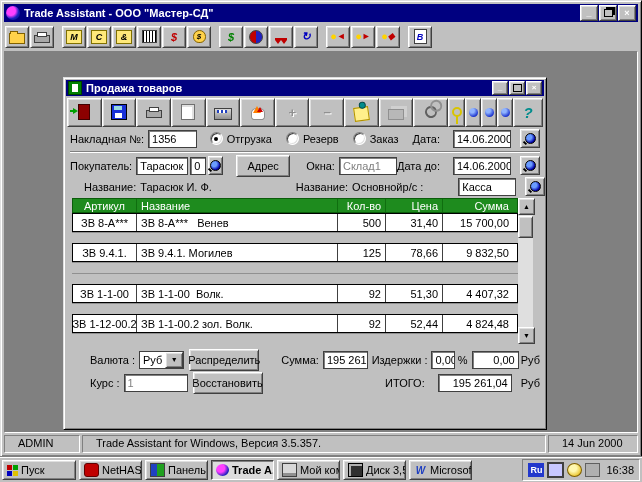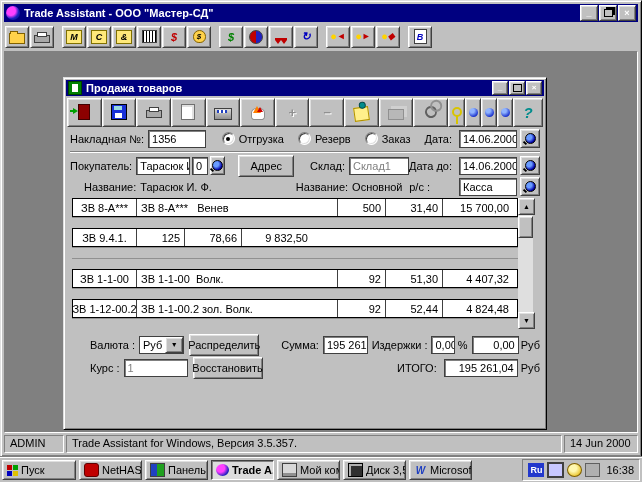--- a/index.html
+++ b/index.html
@@ -29,21 +29,21 @@
   .restore-glyph{display:block;width:7px;height:6px;border:1px solid #000;background:#c0c0c0;
      box-shadow:2px -2px 0 -0px #000}
   .menubar{height:17px;display:flex;align-items:center;padding-left:2px;flex:0 0 auto}
   .menu-item{padding:2px 7px}
   .toolbar{height:25px;display:flex;align-items:center;padding:2px 1px;flex:0 0 auto}
   .tbtn{width:22px;height:20px;margin-right:1px}
   .tgap{width:7px}
   .mdi{flex:1;background:#808080;border:1px solid;border-color:#808080 #fff #fff #808080;
        position:relative;overflow:hidden}
   .statusbar{height:18px;flex:0 0 auto;display:flex;gap:2px;padding-top:2px;align-items:stretch}
-  .spanel{padding:1px 5px;line-height:13px;white-space:nowrap;overflow:hidden}
+  .spanel{padding:1px 13px;line-height:13px;white-space:nowrap;overflow:hidden}
 
   
   .ic{display:inline-block;position:relative}
   .folder-ic{width:14px;height:9px;background:#ffd24a;border:1px solid #806000;margin-top:3px}
   .folder-ic:before{content:"";position:absolute;top:-3px;left:0;width:6px;height:2px;
       background:#ffd24a;border:1px solid #806000;border-bottom:none}
   .printer-ic{width:14px;height:6px;background:#a8a8a8;border:1px solid #404040;margin-top:4px}
   .printer-ic:before{content:"";position:absolute;top:-4px;left:2px;width:8px;height:3px;background:#fff;border:1px solid #404040}
   .tile{width:14px;height:12px;background:#ffe97a;border:1px solid #807000;font-weight:bold;
       font-size:9px;display:flex;align-items:center;justify-content:center}
@@ -102,21 +102,21 @@
   .c-toolbar{height:30px;display:flex;align-items:center;padding:1px 1px 0 1px;flex:0 0 auto}
   .cbtn{width:33px;height:27px;margin-right:0px}
   .cbtn.narrow{width:15px}
   .cbtn.tiny{width:14px}
   .cbtn.q{width:28px}
   .c-form{flex:0 0 auto;padding:0 4px}
   .frow{display:flex;align-items:center;height:23px;white-space:nowrap}
   .frow.short{height:19px}
   .lab{margin-right:4px}
   .groove{height:0;border-top:1px solid #808080;border-bottom:1px solid #fff;margin:1px 0}
-  .rgroup{margin-left:auto;display:flex;align-items:center;gap:3px}
+  .rgroup{margin-left:auto;display:flex;align-items:center;gap:9px}
   .magbtn{width:18px;height:17px}
   .radio{width:11px;height:11px;border-radius:50%;background:#fff;border:1px solid;
      border-color:#808080 #fff #fff #808080;box-shadow:inset 1px 1px 0 #404040, inset -1px -1px 0 #dfdfdf;
      display:inline-flex;align-items:center;justify-content:center;margin-right:4px}
   .radio .dotm{width:4px;height:4px;border-radius:50%;background:#000;display:none}
   .radio.sel .dotm{display:block}
   .radio-item{display:flex;align-items:flex-end;margin-right:14px}
   .pushbtn{height:20px;padding:0 10px;font-size:11px}
 
   
@@ -353,21 +353,21 @@
           <div class="groove"></div>
 
           <div class="frow">
             <span class="lab">Покупатель:</span>
             <span class="edit" style="width:60px">Тарасюк И.</span>
             <span class="edit" style="width:10px;margin-left:2px">0</span>
             <span class="magbtn raised btnface" style="margin-left:2px">
                 <i class="ic mag-ic"></i>
               </span>
             <span class="pushbtn raised btnface" style="margin-left:13px;width:44px">Адрес</span>
-            <span class="lab" style="margin-left:16px">Склад:</span>
+            <span class="lab" style="margin-left:16px">Окна:</span>
             <span class="edit gray-text" style="width:68px">Склад1</span>
             <span class="rgroup">
               <span class="lab">Дата до:</span>
               <span class="edit" style="width:50px">14.06.2000</span>
               <span class="magbtn raised btnface">
                   <i class="ic mag-ic"></i>
                 </span>
             </span>
           </div>
 
@@ -381,32 +381,40 @@
               <span class="edit" style="width:50px">Касса</span>
               <span class="magbtn raised btnface">
                   <i class="ic mag-ic"></i>
                 </span>
             </span>
           </div>
         </div>
 
         <div class="tablewrap">
           <div class="grid">
+            <div class="gh">
+              <span class="c col-art">Артикул</span>
+              <span class="c col-name">Название</span>
+              <span class="c col-qty">Кол-во</span>
+              <span class="c col-price">Цена</span>
+              <span class="c col-sum">Сумма</span>
+            </div>
 
             <div class="trow">
               <span class="c col-art">ЗВ 8-А***</span>
               <span class="c col-name">ЗВ 8-А***   Венев</span>
               <span class="c col-qty">500</span>
               <span class="c col-price">31,40</span>
               <span class="c col-sum">15 700,00</span>
             </div>
             <div class="tsep"></div>
 
             <div class="trow">
               <span class="c col-art">ЗВ 9.4.1.</span>
+              <span class="c col-name">ЗВ 9.4.1. Могилев</span>
               <span class="c col-qty">125</span>
               <span class="c col-price">78,66</span>
               <span class="c col-sum">9 832,50</span>
             </div>
             <div class="tsep"></div>
 
             <div class="tsep"></div>
 
             <div class="trow">
               <span class="c col-art">ЗВ 1-1-00</span>

